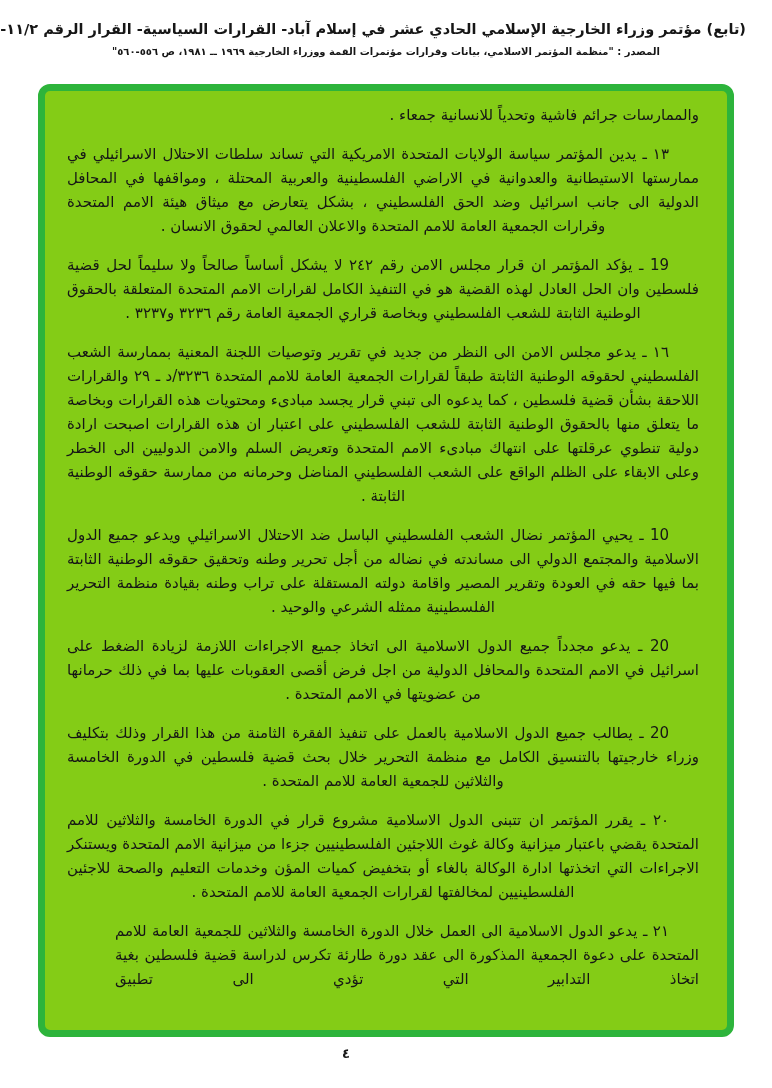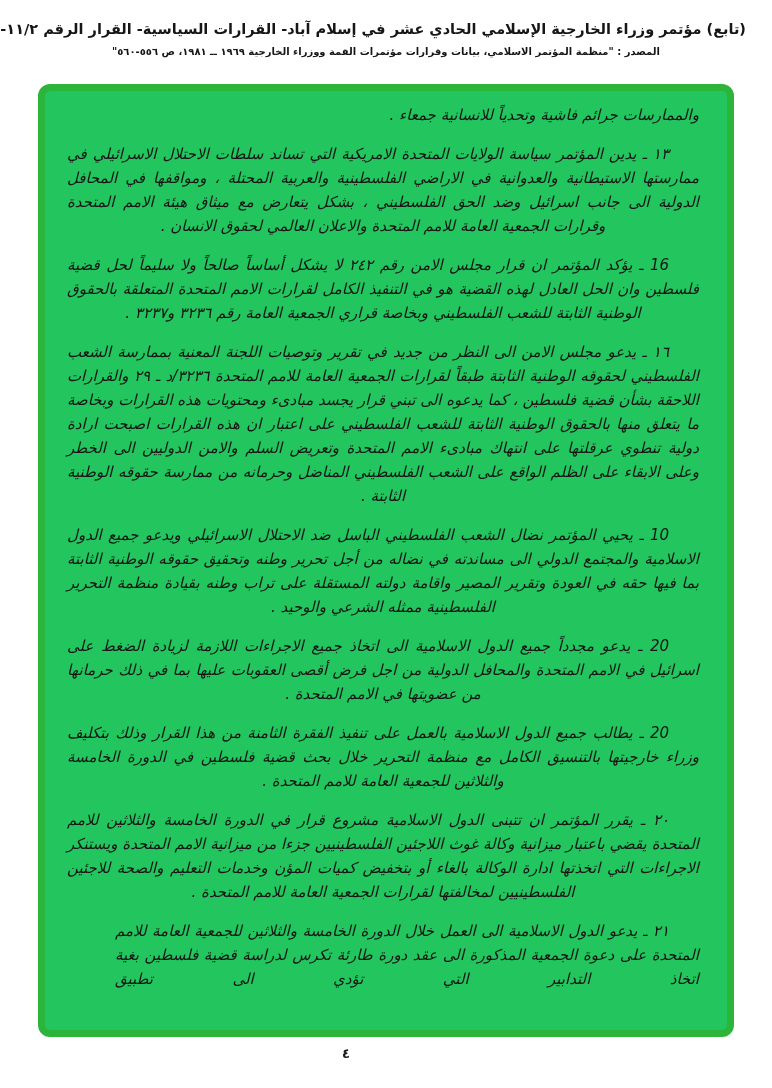--- a/index.html
+++ b/index.html
@@ -29,22 +29,21 @@
     margin-top: 4px;
     white-space: nowrap;
   }
   .frame {
     position: absolute;
     left: 38px; top: 84px;
     width: 696px; height: 953px;
     box-sizing: border-box;
     border: 7px solid #2db43b; 
     border-radius: 12px;
-    background: #22c55e;
-    font-style: italic;
+    background: #84cc16;
   }
   .content {
     direction: rtl;
     padding: 12px 28px 0 22px;
     font-size: 15px;
     line-height: 24px;
     text-align: justify;
   }
   .cont-line {
     margin: 0 0 15px 0;
@@ -80,21 +79,21 @@
 </div>
 
 <div class="frame" style="border-color: rgb(45, 180, 59);">
   <div class="content">
 
     <p class="cont-line">والممارسات جرائم فاشية وتحدياً للانسانية جمعاء .</p>
 
     <p class="para"><span>١٣</span> <span>ـ</span> <span>يدين المؤتمر سياسة الولايات المتحدة الامريكية التي تساند سلطات الاحتلال الاسرائيلي في ممارستها الاستيطانية والعدوانية في الاراضي الفلسطينية والعربية المحتلة ، ومواقفها في المحافل الدولية الى جانب اسرائيل وضد الحق الفلسطيني ، بشكل يتعارض مع ميثاق هيئة الامم المتحدة وقرارات الجمعية العامة للامم المتحدة والاعلان العالمي لحقوق الانسان .</span></p>
 
 
-    <p class="para"><span>16</span> <span>ـ</span> <span>يؤكد المؤتمر ان قرار مجلس الامن رقم ٢٤٢ لا يشكل أساساً صالحاً ولا سليماً لحل قضية فلسطين وان الحل العادل لهذه القضية هو في التنفيذ الكامل لقرارات الامم المتحدة المتعلقة بالحقوق الوطنية الثابتة للشعب الفلسطيني وبخاصة قراري الجمعية العامة رقم ٣٢٣٦ و٣٢٣٧ .</span></p>
+    <p class="para"><span>19</span> <span>ـ</span> <span>يؤكد المؤتمر ان قرار مجلس الامن رقم ٢٤٢ لا يشكل أساساً صالحاً ولا سليماً لحل قضية فلسطين وان الحل العادل لهذه القضية هو في التنفيذ الكامل لقرارات الامم المتحدة المتعلقة بالحقوق الوطنية الثابتة للشعب الفلسطيني وبخاصة قراري الجمعية العامة رقم ٣٢٣٦ و٣٢٣٧ .</span></p>
 
     <p class="para"><span>١٦</span> <span>ـ</span> <span>يدعو مجلس الامن الى النظر من جديد في تقرير وتوصيات اللجنة المعنية بممارسة الشعب الفلسطيني لحقوقه الوطنية الثابتة طبقاً لقرارات الجمعية العامة للامم المتحدة ٣٢٣٦/د ـ ٢٩ والقرارات اللاحقة بشأن قضية فلسطين ، كما يدعوه الى تبني قرار يجسد مبادىء ومحتويات هذه القرارات وبخاصة ما يتعلق منها بالحقوق الوطنية الثابتة للشعب الفلسطيني على اعتبار ان هذه القرارات اصبحت ارادة دولية تنطوي عرقلتها على انتهاك مبادىء الامم المتحدة وتعريض السلم والامن الدوليين الى الخطر وعلى الابقاء على الظلم الواقع على الشعب الفلسطيني المناضل وحرمانه من ممارسة حقوقه الوطنية الثابتة .</span></p>
 
     <p class="para"><span>10</span> <span>ـ</span> <span>يحيي المؤتمر نضال الشعب الفلسطيني الباسل ضد الاحتلال الاسرائيلي ويدعو جميع الدول الاسلامية والمجتمع الدولي الى مساندته في نضاله من أجل تحرير وطنه وتحقيق حقوقه الوطنية الثابتة بما فيها حقه في العودة وتقرير المصير واقامة دولته المستقلة على تراب وطنه بقيادة منظمة التحرير الفلسطينية ممثله الشرعي والوحيد .</span></p>
 
     <p class="para"><span>20</span> <span>ـ</span> <span>يدعو مجدداً جميع الدول الاسلامية الى اتخاذ جميع الاجراءات اللازمة لزيادة الضغط على اسرائيل في الامم المتحدة والمحافل الدولية من اجل فرض أقصى العقوبات عليها بما في ذلك حرمانها من عضويتها في الامم المتحدة .</span></p>
 
     <p class="para"><span>20</span> <span>ـ</span> <span>يطالب جميع الدول الاسلامية بالعمل على تنفيذ الفقرة الثامنة من هذا القرار وذلك بتكليف وزراء خارجيتها بالتنسيق الكامل مع منظمة التحرير خلال بحث قضية فلسطين في الدورة الخامسة والثلاثين للجمعية العامة للامم المتحدة .</span></p>
 
     <p class="para"><span>٢٠</span> <span>ـ</span> <span>يقرر المؤتمر ان تتبنى الدول الاسلامية مشروع قرار في الدورة الخامسة والثلاثين للامم المتحدة يقضي باعتبار ميزانية وكالة غوث اللاجئين الفلسطينيين جزءا من ميزانية الامم المتحدة ويستنكر الاجراءات التي اتخذتها ادارة الوكالة بالغاء أو بتخفيض كميات المؤن وخدمات التعليم والصحة للاجئين الفلسطينيين لمخالفتها لقرارات الجمعية العامة للامم المتحدة .</span></p>

